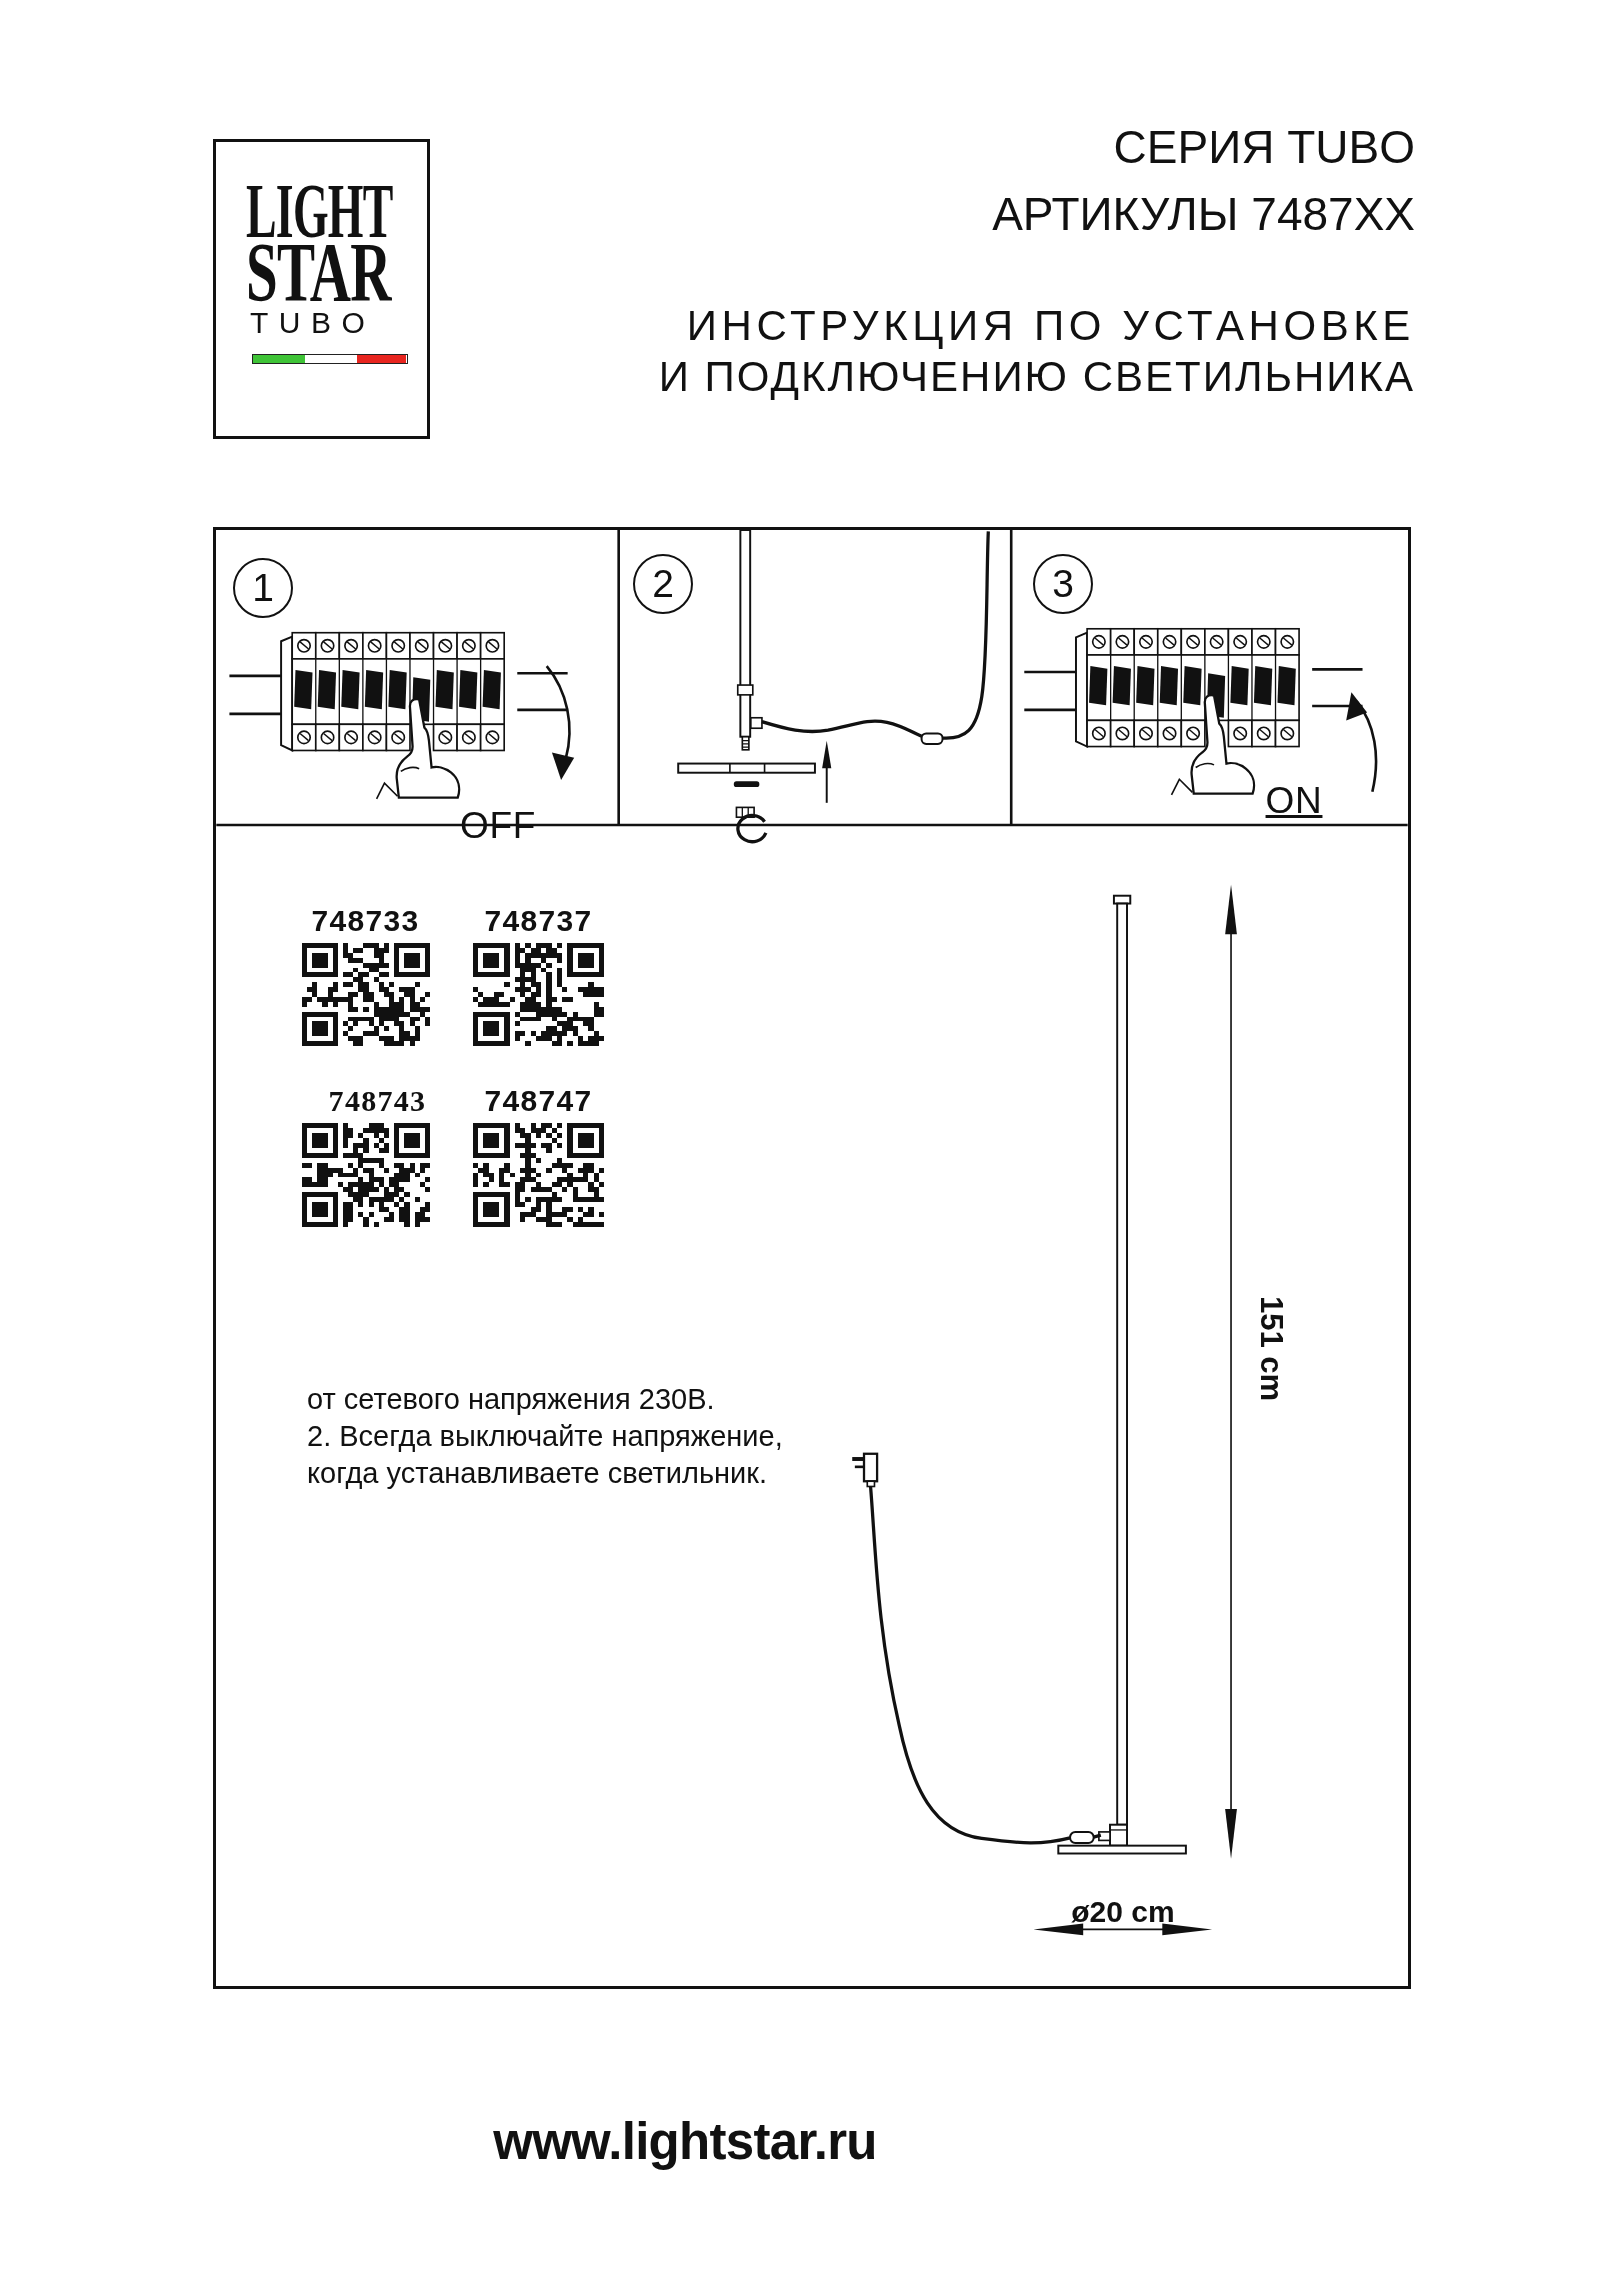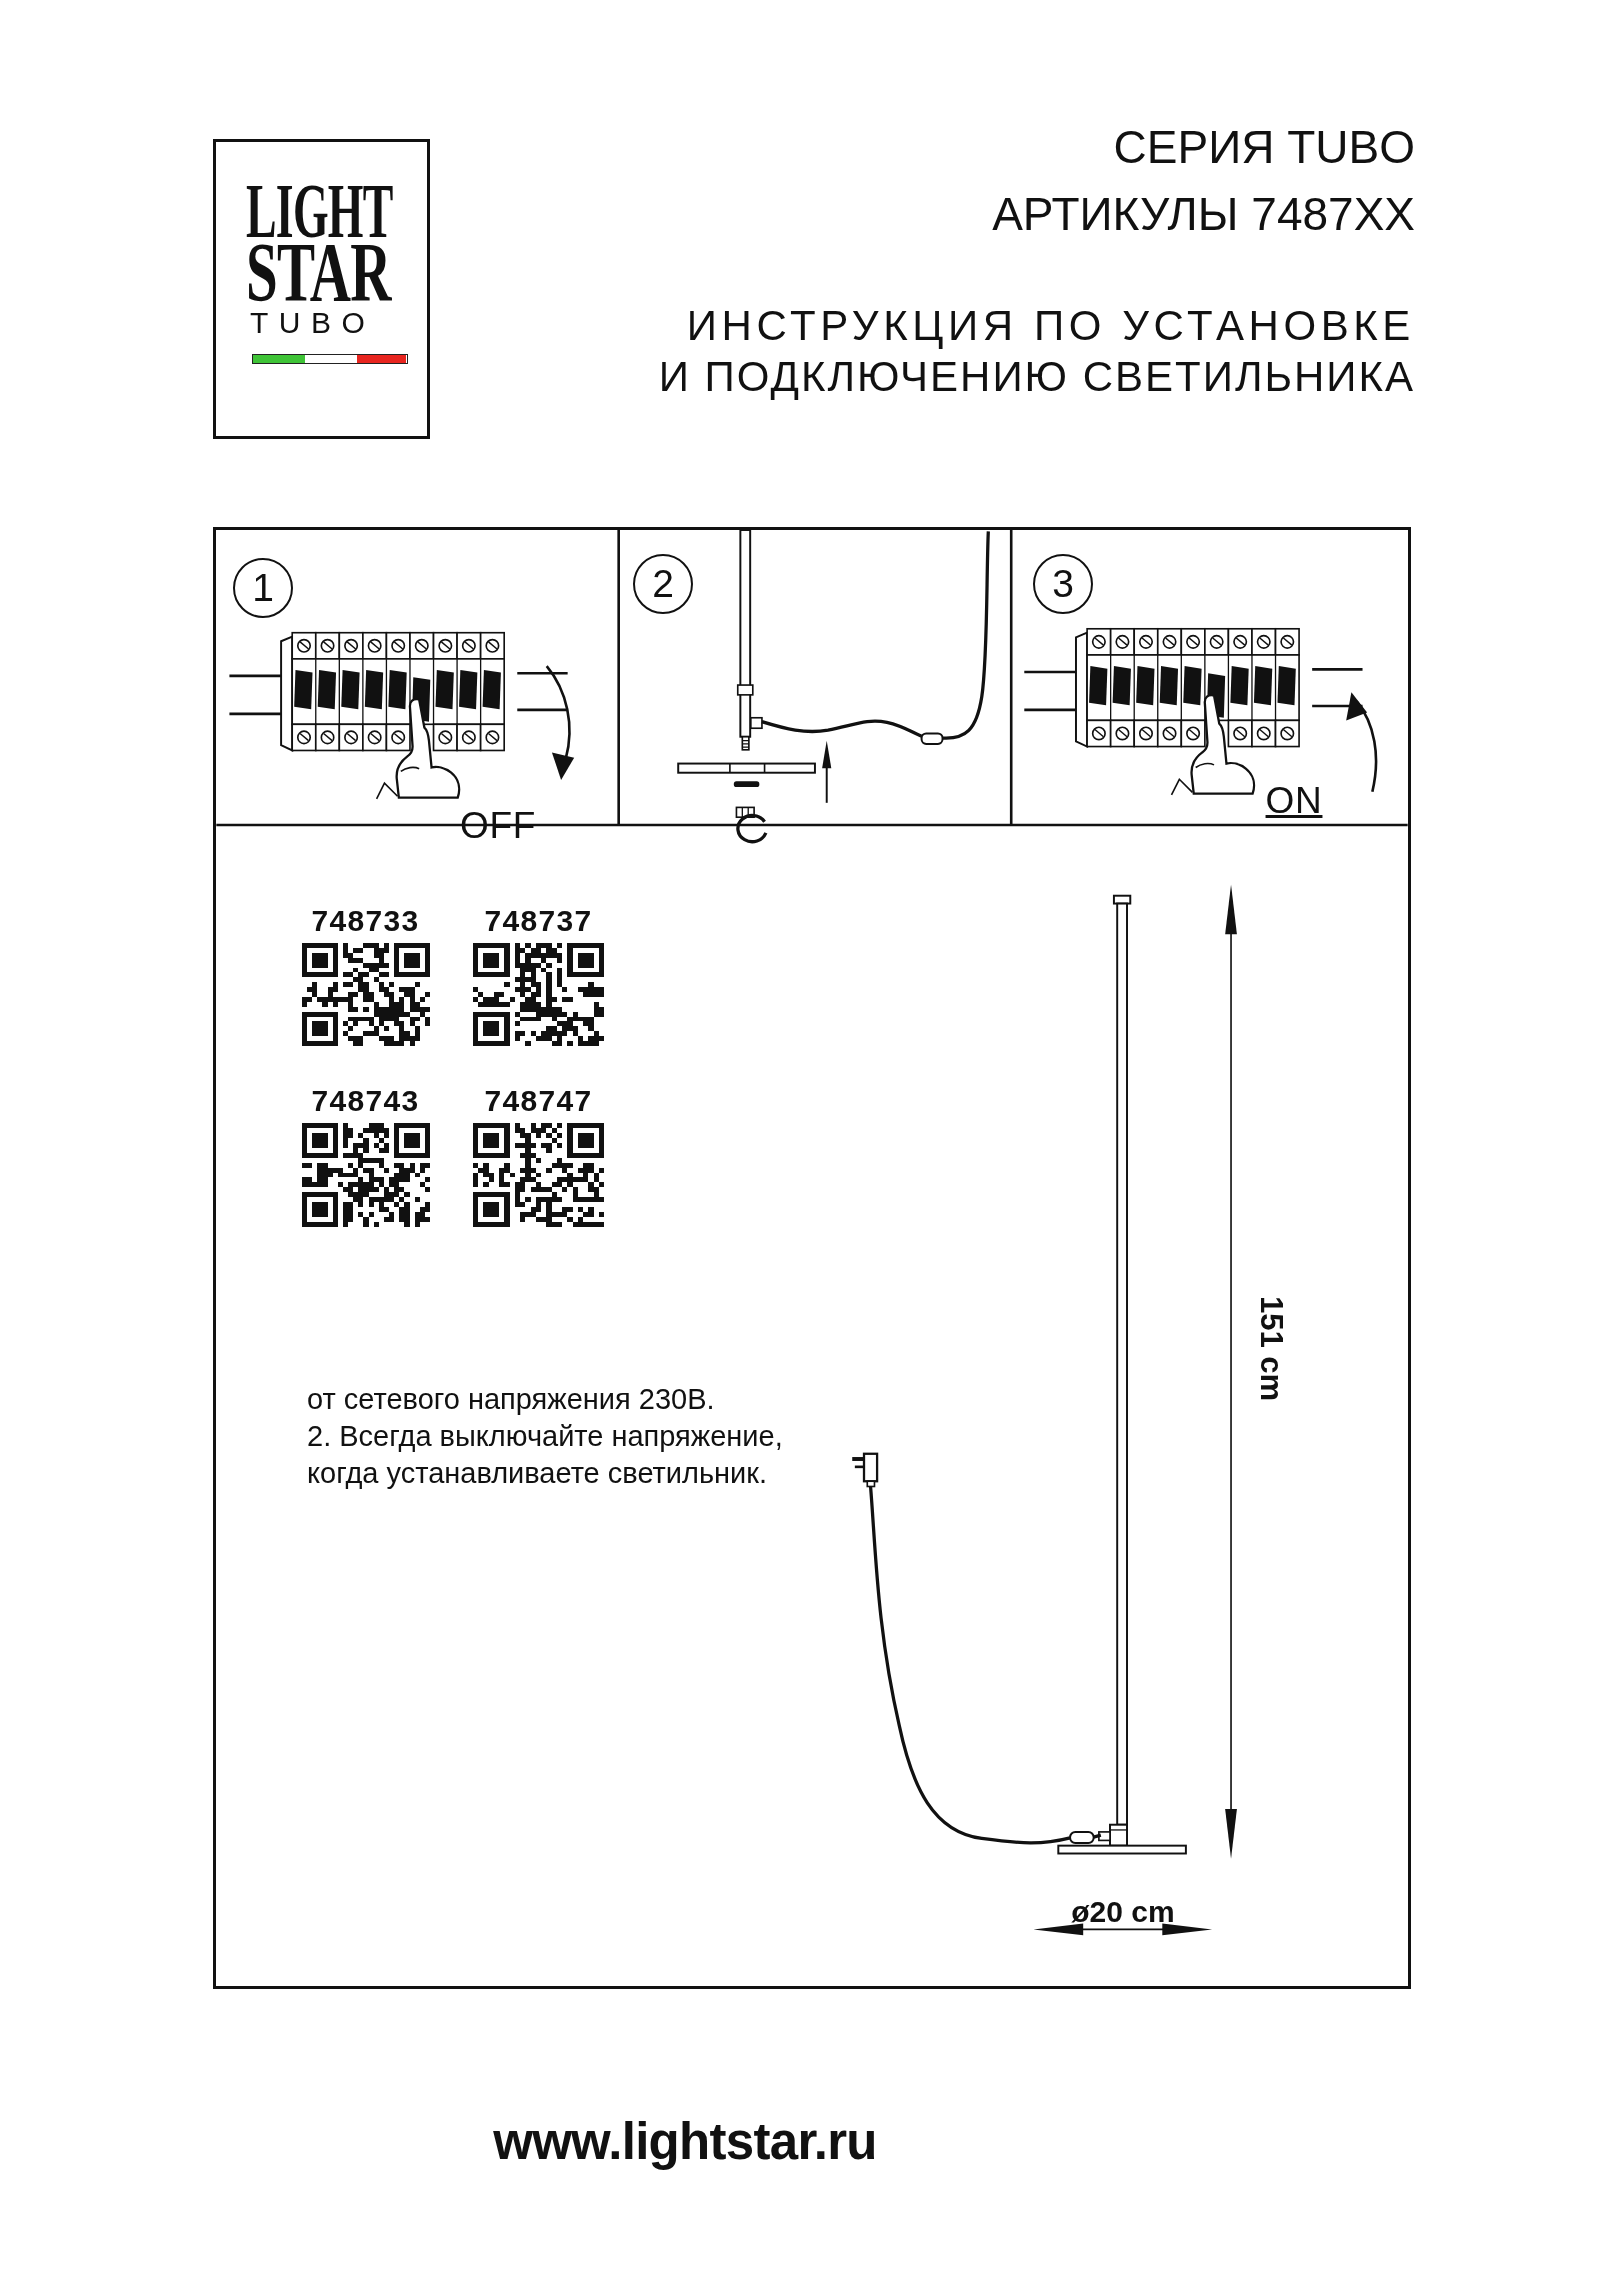--- a/index.html
+++ b/index.html
@@ -29,21 +29,21 @@
   .step-circle{width:60px;height:60px;border:2.6px solid #111;border-radius:50%;display:flex;align-items:center;justify-content:center;font-size:39px;font-weight:400;background:#fff;box-sizing:border-box;}
   .sc1{left:17px;top:27.5px;}
   .sc2{left:417px;top:23.6px;}
   .sc3{left:817px;top:24px;}
   .switch-label{font-size:37px;font-weight:400;letter-spacing:0.7px;}
   .off-label{left:244px;top:249px;width:79px;margin-top:26px;}
   .on-label{left:1042px;top:250px;width:72px;text-align:center;text-decoration:underline;}
 
   .qr-label{width:131px;text-align:center;font-size:30px;font-weight:700;letter-spacing:1.3px;}
   .ql1{left:84px;top:374px;}  .ql2{left:257px;top:374px;}
-  .ql3{left:84px;top:554px;}  .ql4{left:257px;top:554px;}
+  .ql3{left:96px;top:554px;font-family:Liberation Serif, serif;}  .ql4{left:257px;top:554px;}
   .qr{background:#fff;}
   .q1{left:86px;top:413px;width:128px;height:103px;}
   .q2{left:257px;top:413px;width:131px;height:103px;}
   .q3{left:86px;top:593px;width:128px;height:104px;}
   .q4{left:257px;top:593px;width:131px;height:104px;}
   .qr svg{width:100%;height:100%;display:block;}
 
   .notes{left:91px;top:851px;font-size:29px;line-height:37px;}
 
   .dim-h{left:1037px;top:766px;writing-mode:vertical-rl;font-size:31px;font-weight:700;}

